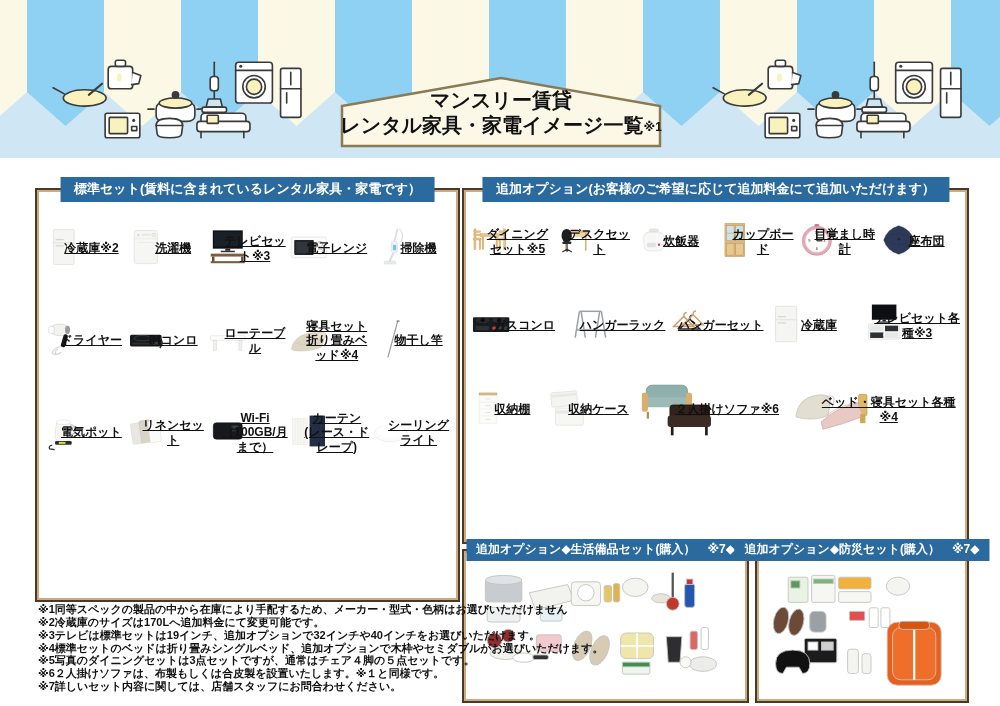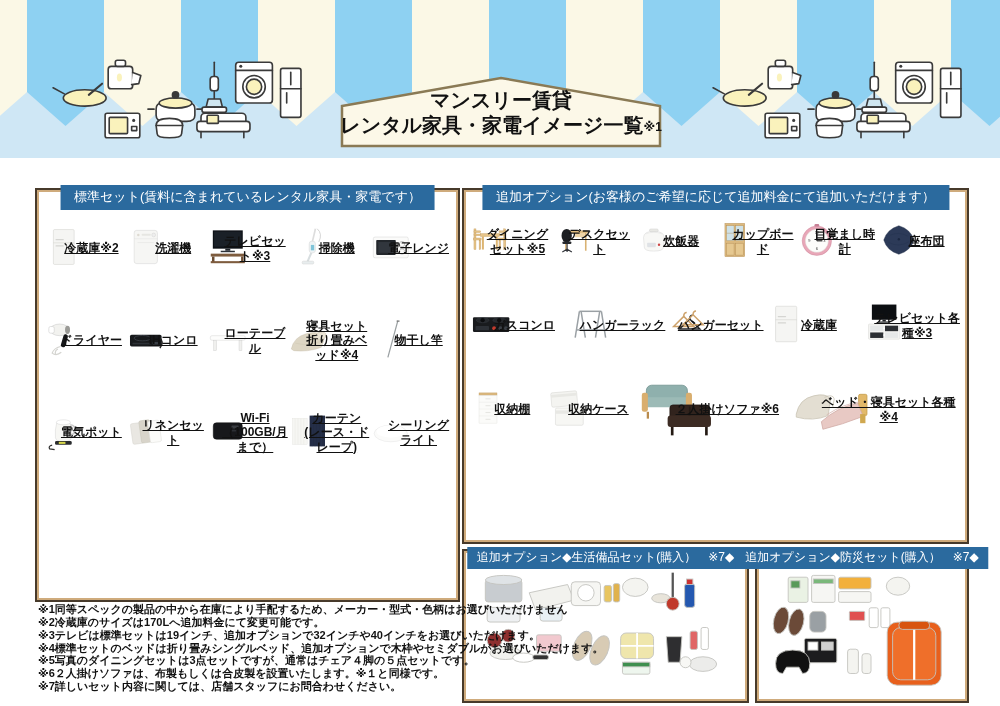--- a/index.html
+++ b/index.html
@@ -11,21 +11,21 @@
   #title-text{position:absolute;left:340px;top:88px;width:322px;text-align:center;line-height:1.25;}
   #title-text .t1{font-size:20px;font-weight:bold;}
   #title-text .t2{font-size:20px;font-weight:bold;}
   #title-text .tn{font-size:12px;font-weight:bold;vertical-align:1px;}
   .decor{position:absolute;top:50px;width:255px;height:102px;}
   #decor-left{left:48px;} #decor-right{left:708px;}
   .decor svg{width:100%;height:100%;}
   
   .frame{position:absolute;background:#fff;border:2px solid #473a2b;box-shadow:inset 0 0 0 2px #cfab7c;}
   .pill{position:absolute;left:50%;transform:translateX(-50%);top:-13px;background:#2b6a9e;color:#fff;
-        font-weight:normal;white-space:nowrap;padding:3px 14px 4px;font-size:13px;letter-spacing:0;margin-top:8px;}
+        font-weight:bold;white-space:nowrap;padding:3px 14px 4px;font-size:13px;letter-spacing:0;}
   .pill.small{font-size:12px;padding:2px 10px 3px;top:-12px;}
   #standard-box{left:35px;top:188px;width:421px;height:410px;}
   #option-box{left:462px;top:188px;width:503px;height:352px;}
   #life-box{left:462px;top:549px;width:283px;height:150px;}
   #bosai-box{left:755px;top:549px;width:210px;height:150px;}
   #std-grid{position:absolute;left:6px;top:14px;right:6px;}
   .std-row{display:flex;align-items:flex-end;margin-bottom:6px;}
   .cell{display:flex;flex-direction:row;align-items:center;flex:1;min-width:0;text-decoration:underline;}
   .icon-wrap{width:84px;height:86px;display:flex;align-items:flex-end;justify-content:center;}
   .icon-wrap svg{width:100%;height:100%;}
@@ -194,41 +194,41 @@
                 <rect x="12" y="73" width="6" height="15" fill="#6b4d33"></rect>
                 <rect x="82" y="73" width="6" height="15" fill="#6b4d33"></rect>
                 <rect x="9" y="84" width="82" height="5" fill="#7e5c3e"></rect>
               </svg>
             </div>
             <div class="item-label">テレビセット※3</div>
           </div>
           <div class="cell">
             <div class="icon-wrap">
               <svg xmlns="http://www.w3.org/2000/svg" viewBox="0 0 100 100" preserveAspectRatio="xMidYMid meet">
+                <rect x="8" y="26" width="84" height="50" rx="4" fill="#fbfbfa" stroke="#ccc"></rect>
+                <rect x="15" y="33" width="47" height="36" rx="2" fill="#22262b"></rect>
+                <rect x="20" y="38" width="37" height="26" fill="#31363d"></rect>
+                <circle cx="77" cy="43" r="6.5" fill="none" stroke="#bbb" stroke-width="2"></circle>
+                <circle cx="77" cy="61" r="6.5" fill="none" stroke="#bbb" stroke-width="2"></circle>
+              </svg>
+            </div>
+            <div class="item-label">電子レンジ</div>
+          </div>
+          <div class="cell">
+            <div class="icon-wrap">
+              <svg xmlns="http://www.w3.org/2000/svg" viewBox="0 0 100 100" preserveAspectRatio="xMidYMid meet">
                 <path d="M70 6 q14 12 4 32" fill="none" stroke="#bbb" stroke-width="1.5"></path>
                 <line x1="66" y1="6" x2="58" y2="40" stroke="#ddd" stroke-width="4"></line>
                 <rect x="51" y="36" width="15" height="28" rx="6" fill="#eef3f5" stroke="#ccc"></rect>
                 <rect x="55" y="45" width="8" height="13" fill="#7fc4d8"></rect>
                 <line x1="56" y1="64" x2="47" y2="85" stroke="#d8dee0" stroke-width="5"></line>
                 <rect x="34" y="84" width="28" height="7" rx="3" fill="#e8edee" stroke="#ccc"></rect>
               </svg>
             </div>
             <div class="item-label">掃除機</div>
-          </div>
-          <div class="cell">
-            <div class="icon-wrap">
-              <svg xmlns="http://www.w3.org/2000/svg" viewBox="0 0 100 100" preserveAspectRatio="xMidYMid meet">
-                <rect x="8" y="26" width="84" height="50" rx="4" fill="#fbfbfa" stroke="#ccc"></rect>
-                <rect x="15" y="33" width="47" height="36" rx="2" fill="#22262b"></rect>
-                <rect x="20" y="38" width="37" height="26" fill="#31363d"></rect>
-                <circle cx="77" cy="43" r="6.5" fill="none" stroke="#bbb" stroke-width="2"></circle>
-                <circle cx="77" cy="61" r="6.5" fill="none" stroke="#bbb" stroke-width="2"></circle>
-              </svg>
-            </div>
-            <div class="item-label">電子レンジ</div>
           </div>
         </div>
         <div class="std-row">
           <div class="cell">
             <div class="icon-wrap">
               <svg xmlns="http://www.w3.org/2000/svg" viewBox="0 0 100 100" preserveAspectRatio="xMidYMid meet">
                 <ellipse cx="40" cy="28" rx="23" ry="14" fill="#f2f2ef" stroke="#bbb"></ellipse>
                 <rect x="14" y="20" width="13" height="16" rx="4" fill="#fff" stroke="#bbb"></rect>
                 <ellipse cx="59" cy="28" rx="6" ry="10" fill="#9a9a96"></ellipse>
                 <rect x="46" y="38" width="11" height="32" rx="5" fill="#17181a" transform="rotate(16 51 54)"></rect>

